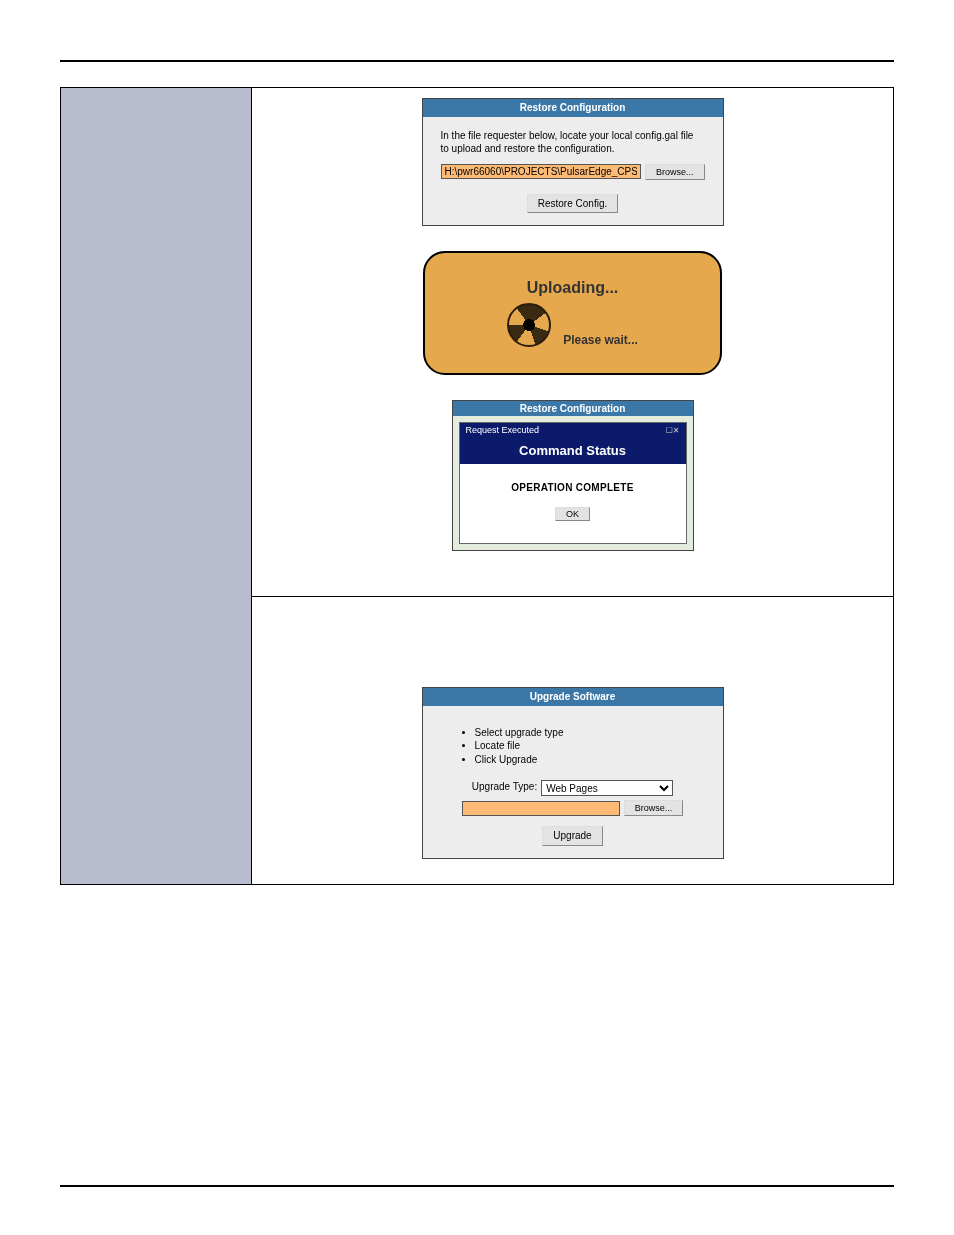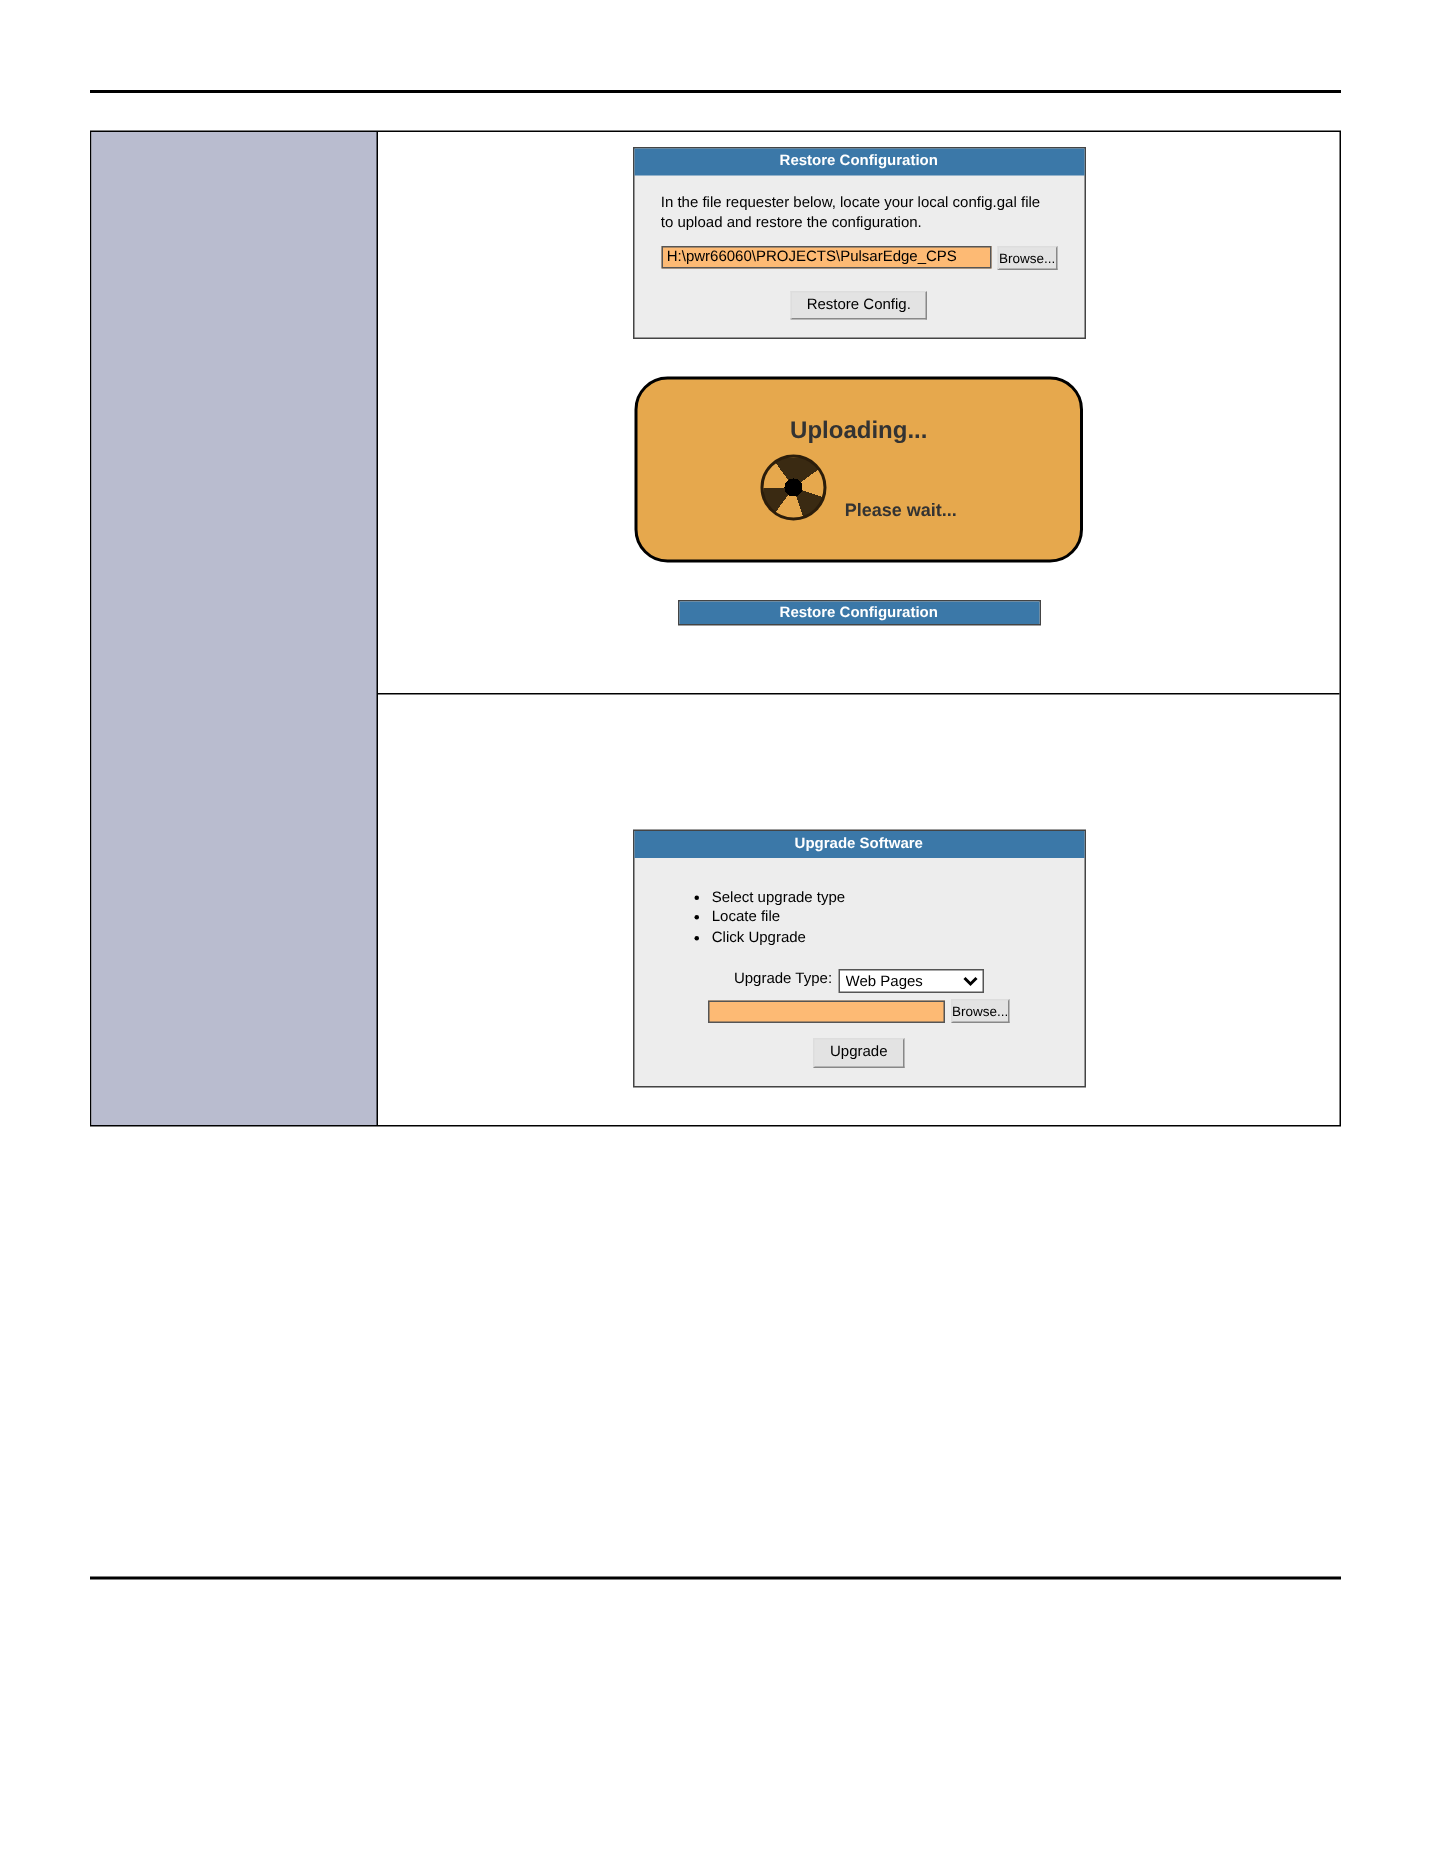--- a/index.html
+++ b/index.html
@@ -18,21 +18,21 @@
   }
   .rightcol { padding:0; }
   
   .panel { width:300px; margin:0 auto; border:1px solid #444; background:#ededed; font-size:10px; line-height:1.35; }
   .panel-header { background:#3b78a8; color:#fff; font-size:10px; font-weight:bold; text-align:center; padding:2px 4px; }
   .panel-body { padding:12px 18px; }
   .btn {
     display:inline-block; background:#e3e3e3; border:1px solid #888; border-top-color:#ddd; border-left-color:#ddd;
     font-size:10px; padding:2px 10px; cursor:pointer;
   }
-  .btn-small { padding:1px 0; font-size:9px; }
+  .btn-small { padding:1px 10px; font-size:9px; }
   .input { border:1px solid #555; font-size:10px; padding:1px 3px; background:#fdba74; }
   .center { text-align:center; }
   
   .uploading {
     width:295px; height:120px; margin:25px auto; background:#e6a84d;
     border:2px solid #000; border-radius:22px;
     position:relative;
     display:flex; align-items:center; justify-content:center; flex-direction:column;
   }
   .uploading .title { font-weight:bold; font-size:16px; color:#333; margin-bottom:6px; }
@@ -88,35 +88,46 @@
         <div class="uploading">
           <div class="title">Uploading...</div>
           <div class="row">
             <div class="spiral"></div>
             <div class="wait">Please wait...</div>
           </div>
         </div>
 
         <div class="cs-wrap">
           <div class="cs-header">Restore Configuration</div>
+          <div class="cs-inner">
+            <div class="cs-reqbar">
+              <span>Request Executed</span>
+              <span class="icon-close">☐✕</span>
+            </div>
+            <div class="cs-title">Command Status</div>
+            <div class="cs-body">
+              <div class="msg">OPERATION COMPLETE</div>
+              <span class="btn btn-small">OK</span>
+            </div>
+          </div>
         </div>
       </div>
 
       <div class="hr-cell" style="padding:90px 0 25px 0;">
         <div class="panel">
           <div class="panel-header">Upgrade Software</div>
           <div class="panel-body">
             <ul style="margin:8px 0 14px 0; padding-left:34px;">
               <li>Select upgrade type</li>
               <li>Locate file</li>
               <li>Click Upgrade</li>
             </ul>
             <div style="display:flex; align-items:flex-start; justify-content:center; gap:4px; margin-bottom:4px;">
               <span>Upgrade Type:</span>
-              <select class="select" style="width:97px;">
+              <select class="select" style="width:132px;">
                 <option>Web Pages</option>
               </select>
             </div>
             <div style="display:flex; align-items:center; justify-content:center; gap:4px; margin-bottom:10px;">
               <input class="input" style="width: 150px;" value="">
               <span class="btn btn-small">Browse...</span>
             </div>
             <div class="center">
               <span class="btn">Upgrade</span>
             </div>

